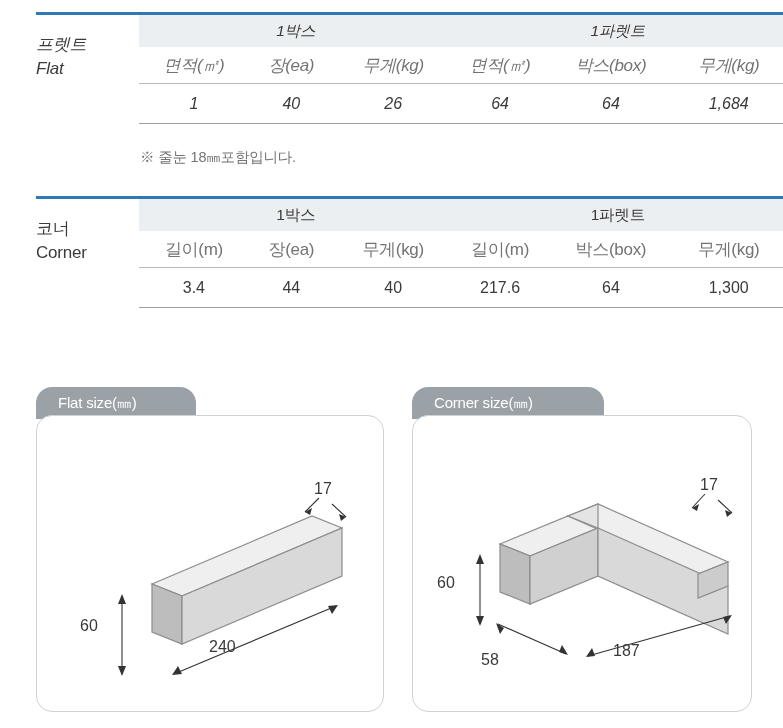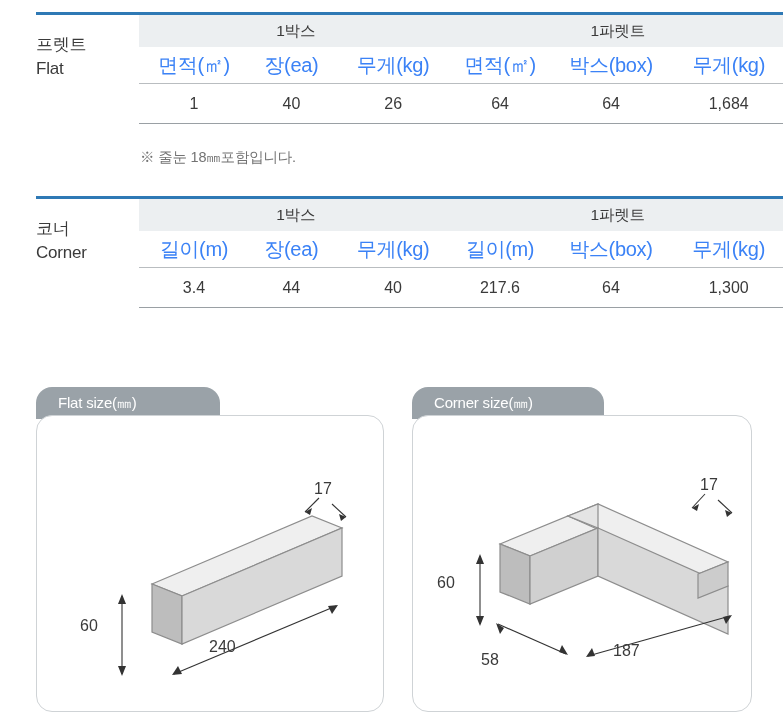--- a/index.html
+++ b/index.html
@@ -15,21 +15,21 @@
     position: relative;
     overflow: hidden;
   }
 
   
   .spec-block {
     position: absolute;
     display: flex;
     align-items: flex-start;
   }
-  #flat-block { left: 36px; top: 12px; }
+  #flat-block { left: 36px; top: 12px; font-style: italic; }
   #corner-block { left: 36px; top: 196px; }
 
   .spec-label {
     width: 104px;
     padding-top: 18px;
     border-top: 3px solid #2e79b5;
     box-sizing: border-box;
   }
   .spec-label .ln {
     font-size: 17px;
@@ -52,22 +52,22 @@
     background: #eceff1;
     font-size: 15.5px;
     color: #3a3a3a;
     height: 32px;
     padding-left: 9px;
     vertical-align: middle;
     letter-spacing: -0.2px;
   }
 
   .hdr-row td {
-    font-size: 20px;
-    color: #3b82f6;
+    font-size: 17px;
+    color: #737373;
     height: 36px;
     padding-left: 9px;
     vertical-align: middle;
     border-bottom: 1px solid #b9bdc0;
     letter-spacing: -0.3px;
     white-space: nowrap;
   }
 
   .val-row td {
     font-size: 16px;
@@ -105,21 +105,21 @@
     background: #9aa2a8;
     border-radius: 16px 16px 0 0;
     color: #ffffff;
     font-size: 15px;
     display: flex;
     align-items: center;
     padding-left: 22px;
     box-sizing: border-box;
     letter-spacing: -0.2px;
   }
-  #flat-tab { left: 36px; top: 387px; width: 184px; }
+  #flat-tab { left: 36px; top: 387px; width: 160px; }
   #corner-tab { left: 412px; top: 387px; width: 192px; text-align: center; }
 
   .dim-label {
     position: absolute;
     font-size: 16px;
     color: #3a3a3a;
   }
 
   svg { overflow: visible; }
 </style>

